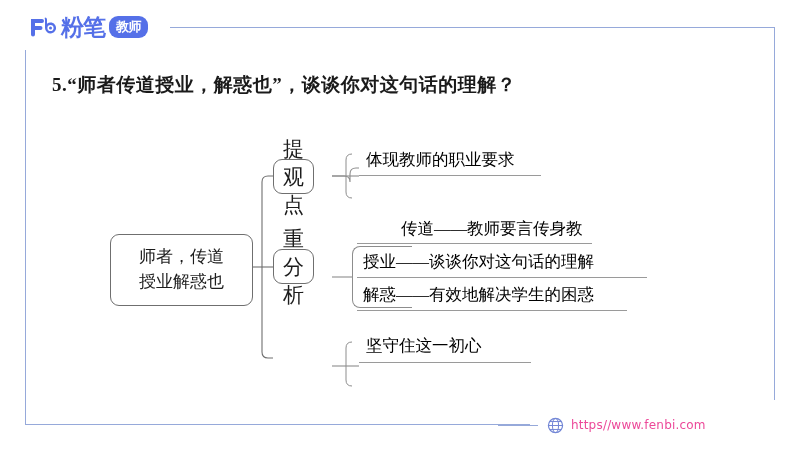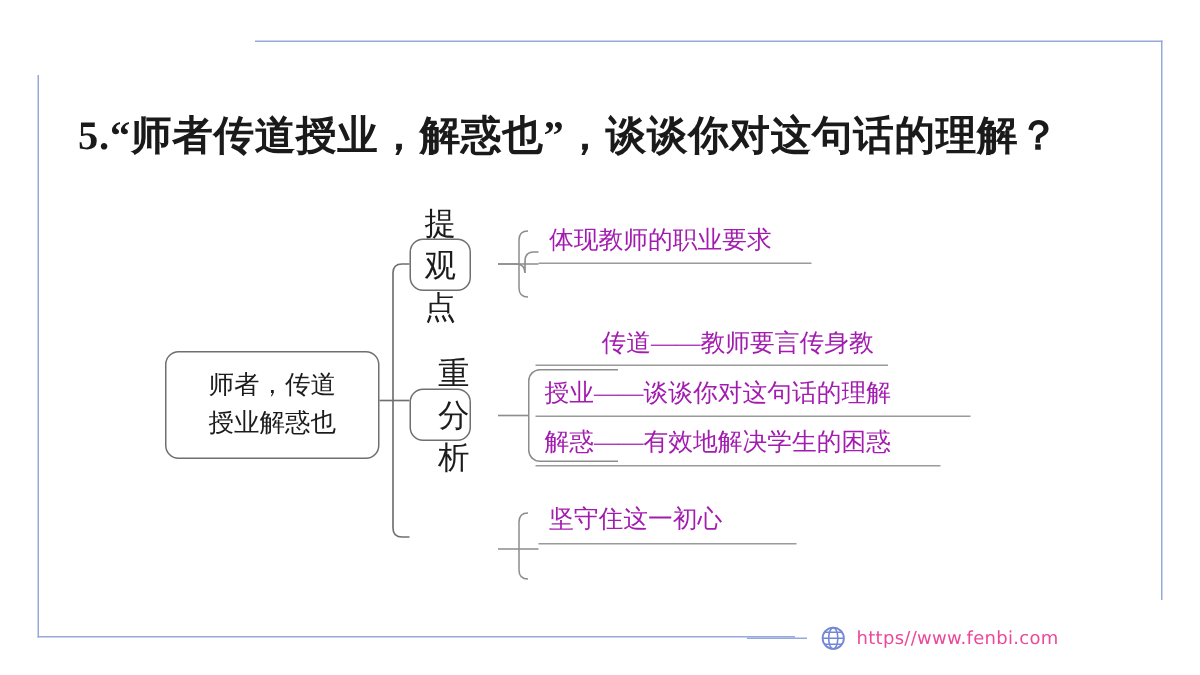--- a/index.html
+++ b/index.html
@@ -92,21 +92,21 @@
     padding: 4px 7px 5px 7px;
     border-radius: 9px;
     letter-spacing: -0.5px;
   }
 
   
   .title {
     position: absolute;
     left: 52px;
     top: 72px;
-    font-size: 27px;
+    font-size: 19px;
     font-weight: bold;
     color: #1a1a1a;
     letter-spacing: 0.5px;
     white-space: nowrap;
     font-family: "Liberation Serif", "DejaVu Serif", serif;
   }
 
   
   #mindmap {
     position: absolute;
@@ -139,28 +139,28 @@
     font-size: 17px;
     line-height: 1.45;
   }
 
   .node-branch {
     width: 41px;
     height: 35px;
     font-size: 21px;
   }
   .node-b1 { left: 273px; top: 159px; }
-  .node-b2 { left: 273px; top: 259px; text-align: right; }
+  .node-b2 { left: 273px; top: 249px; }
   .node-b3 { left: 273px; top: 349px; }
 
   
   .leaf {
     position: absolute;
     font-size: 16.5px;
-    color: #a21caf;
+    color: #000000;
     white-space: nowrap;
     font-family: "Liberation Serif", "DejaVu Serif", serif;
     line-height: 1;
   }
   .leaf-underline {
     position: absolute;
     height: 0;
     border-top: 1px solid #9a9a9a;
   }
 
@@ -224,20 +224,30 @@
 </head>
 <body>
 
 <div id="slide">
 
   <div class="frame-top"></div>
   <div class="frame-right"></div>
   <div class="frame-bottom"></div>
   <div class="frame-left"></div>
 
+  <div class="logo">
+    <svg class="logo-mark" viewBox="0 0 60 46">
+      <path d="M8 7 h22 a4 4 0 0 1 0 8 H16 v6 h11 a4 4 0 0 1 0 8 H16 v9 a4 4 0 0 1 -8 0 Z" fill="#5570e8"></path>
+      <path d="M36 4 a4 4 0 0 1 4 4 v8.5 a11 11 0 1 1 -4 8.5 V8 a4 4 0 0 1 0 -4 Z" fill="#5570e8"></path>
+      <circle cx="47" cy="25" r="6.2" fill="#ffffff"></circle>
+      <circle cx="47" cy="25" r="3.0" fill="#5570e8"></circle>
+    </svg>
+    <span class="logo-word">粉笔</span>
+    <span class="logo-pill">教师</span>
+  </div>
 
   <div class="title">5.“师者传道授业，解惑也”，谈谈你对这句话的理解？</div>
 
   <svg id="mindmap">
     <g fill="none" stroke="#6f6f6f" stroke-width="1.1">
 
       <path d="M253 267 H262"></path>
 
       <path d="M262 267 H262"></path>
       <path d="M262 182 V352 M262 182 q0-6 6-6 H273 M262 352 q0 6 6 6 H273"></path>

